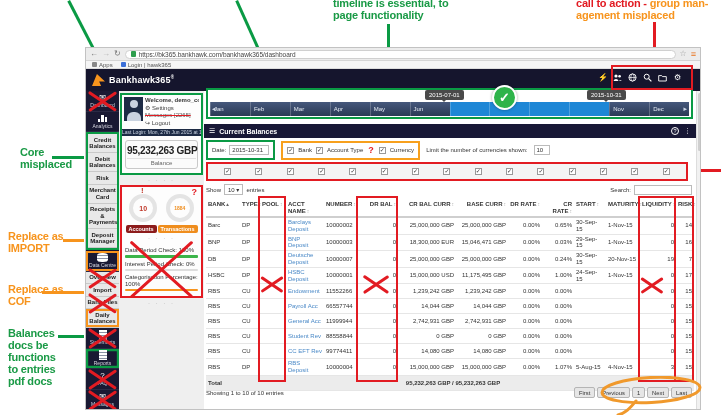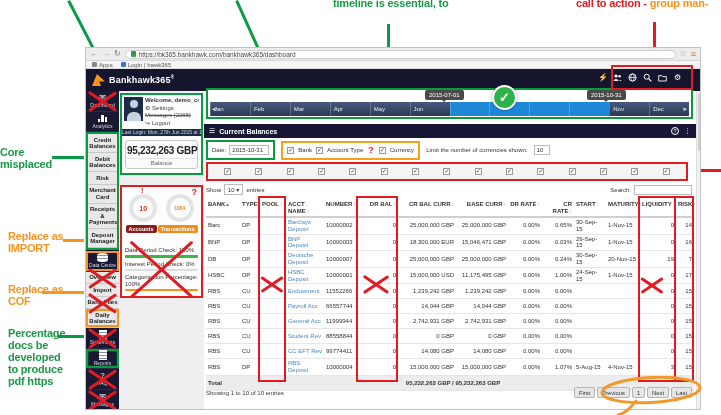--- a/index.html
+++ b/index.html
@@ -144,42 +144,44 @@
 
   .oellipse{position:absolute;z-index:45;pointer-events:none}
 </style>
 </head>
 <body>
 
 <div class="stage">
 
   <div class="ann green" style="left:333px;top:-3px">
     <div>timeline is essential, to</div>
+    <div>page functionality</div>
   </div>
   <div class="ann" style="left:576px;top:-3px">
     <div><span class="red">call to action - </span><span class="orange">group man-</span></div>
+    <div class="orange">agement misplaced</div>
   </div>
-  <div class="ann green" style="left:0;top:146px">
+  <div class="ann green" style="left:20px;top:146px">
     <div>Core</div>
     <div>misplaced</div>
   </div>
   <div class="ann orange" style="left:8px;top:230px">
     <div>Replace as</div>
     <div>IMPORT</div>
   </div>
   <div class="ann orange" style="left:8px;top:283px">
     <div>Replace as</div>
     <div>COF</div>
   </div>
   <div class="ann green" style="left:8px;top:327px">
-    <div>Percentage</div>
+    <div>Balances</div>
     <div>docs be</div>
-    <div>developed</div>
-    <div>to produce</div>
-    <div>pdf https</div>
+    <div>functions</div>
+    <div>to entries</div>
+    <div>pdf docs</div>
   </div>
 
   <div class="diag" style="left:70px;top:0;width:110px;transform:rotate(62.7deg)"></div>
   <div class="diag" style="left:238px;top:0;width:132px;transform:rotate(65.8deg)"></div>
   <div class="aline" style="left:387px;top:24px;width:2.5px;height:63px"></div>
   <div class="aline r" style="left:653px;top:22px;width:2.5px;height:44px"></div>
   <div class="aline" style="left:52px;top:156px;width:32px;height:2.5px"></div>
   <div class="aline o" style="left:63px;top:239px;width:21px;height:2.5px"></div>
   <div class="aline o" style="left:42px;top:291px;width:42px;height:2.5px"></div>
   <div class="aline" style="left:58px;top:335px;width:26px;height:2.5px"></div>

